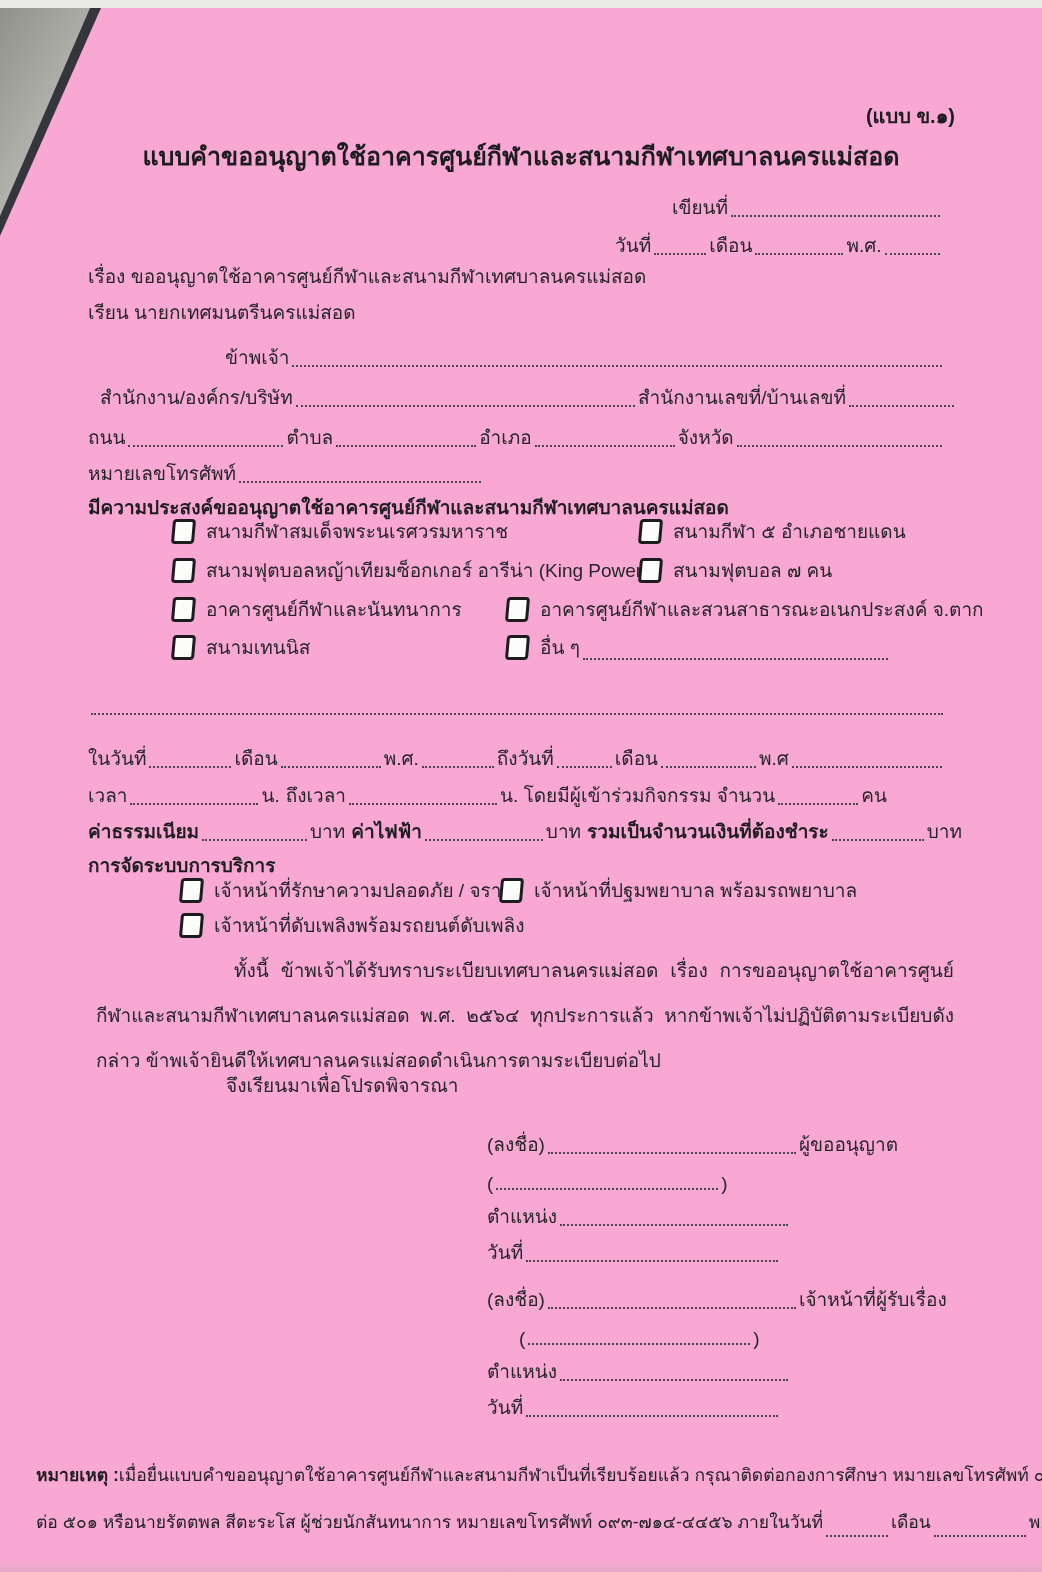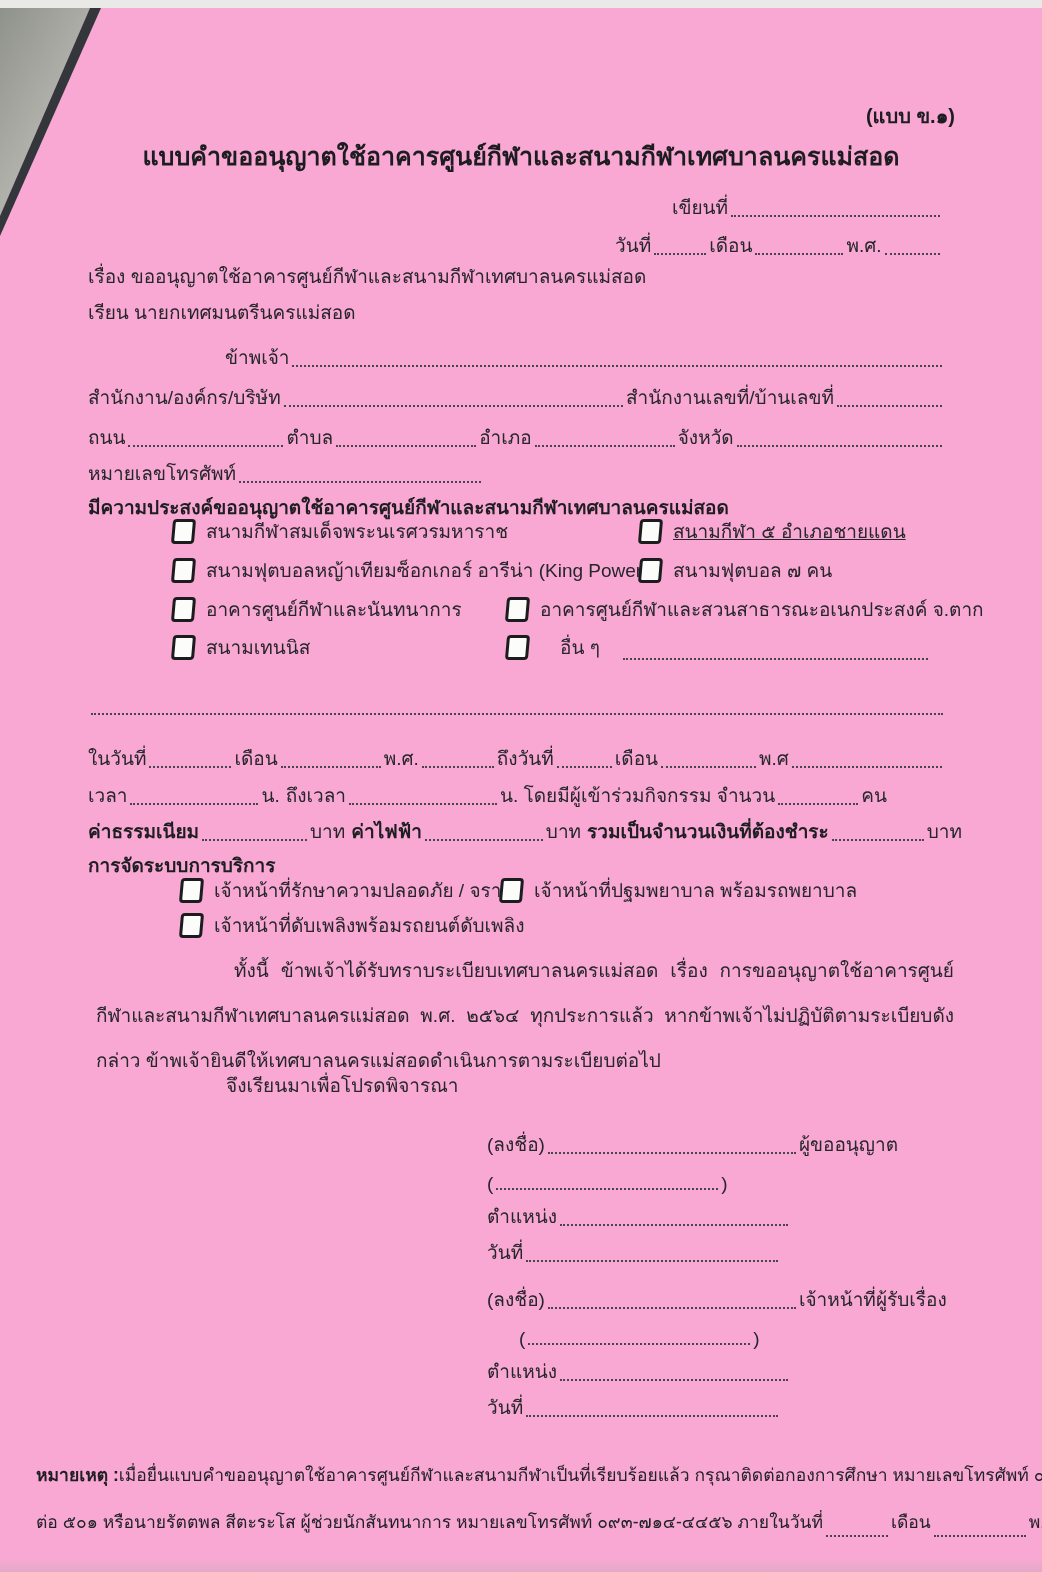--- a/index.html
+++ b/index.html
@@ -94,21 +94,21 @@
   </div>
   <div class="row" style="left:88px;top:289px;">
     <span>เรียน นายกเทศมนตรีนครแม่สอด</span>
   </div>
 
   <div class="row" style="left:225px;top:334px;width:720px;">
     <span>ข้าพเจ้า</span>
     <span class="dots fill"></span>
   </div>
 
-  <div class="row" style="left:88px;top:374px;width:857px;">
+  <div class="row" style="left:100px;top:374px;width:857px;">
     <span>สำนักงาน/องค์กร/บริษัท</span>
     <span class="dots fill"></span>
     <span>สำนักงานเลขที่/บ้านเลขที่</span>
     <span class="dots" style="width:105px"></span>
   </div>
 
   <div class="row" style="left:88px;top:414px;width:857px;">
     <span>ถนน</span>
     <span class="dots" style="width:155px"></span>
     <span>ตำบล</span>
@@ -125,21 +125,21 @@
   </div>
 
   <div class="row b" style="left:88px;top:484px;">
     <span>มีความประสงค์ขออนุญาตใช้อาคารศูนย์กีฬาและสนามกีฬาเทศบาลนครแม่สอด</span>
   </div>
 
   <div class="opt" style="left:172px;top:508px;">
     <span class="cb"></span>
     <span>สนามกีฬาสมเด็จพระนเรศวรมหาราช</span>
   </div>
-  <div class="opt" style="left:639px;top:508px;text-decoration:underline;">
+  <div class="opt" style="left:639px;top:508px;">
     <span class="cb"></span>
     <span>สนามกีฬา ๕ อำเภอชายแดน</span>
   </div>
 
   <div class="opt" style="left:172px;top:547px;">
     <span class="cb"></span>
     <span>สนามฟุตบอลหญ้าเทียมซ็อกเกอร์ อารีน่า (King Power)</span>
   </div>
   <div class="opt" style="left:639px;top:547px;">
     <span class="cb"></span>
@@ -152,21 +152,21 @@
   </div>
   <div class="opt" style="left:172px;top:586px;">
     <span class="cb"></span>
     <span>อาคารศูนย์กีฬาและนันทนาการ</span>
   </div>
 
   <div class="opt" style="left:172px;top:624px;">
     <span class="cb"></span>
     <span>สนามเทนนิส</span>
   </div>
-  <div class="opt" style="left:506px;top:624px;gap:20px;">
+  <div class="opt" style="left:506px;top:624px;">
     <span class="cb"></span>
     <span>อื่น ๆ</span>
     <span class="dots" style="width:305px;align-self:flex-end;margin-bottom:2px;"></span>
   </div>
 
   <div class="row" style="left:88px;top:690px;width:858px;height:22px;">
     <span class="dots fill"></span>
   </div>
 
   <div class="row" style="left:88px;top:735px;width:857px;">

